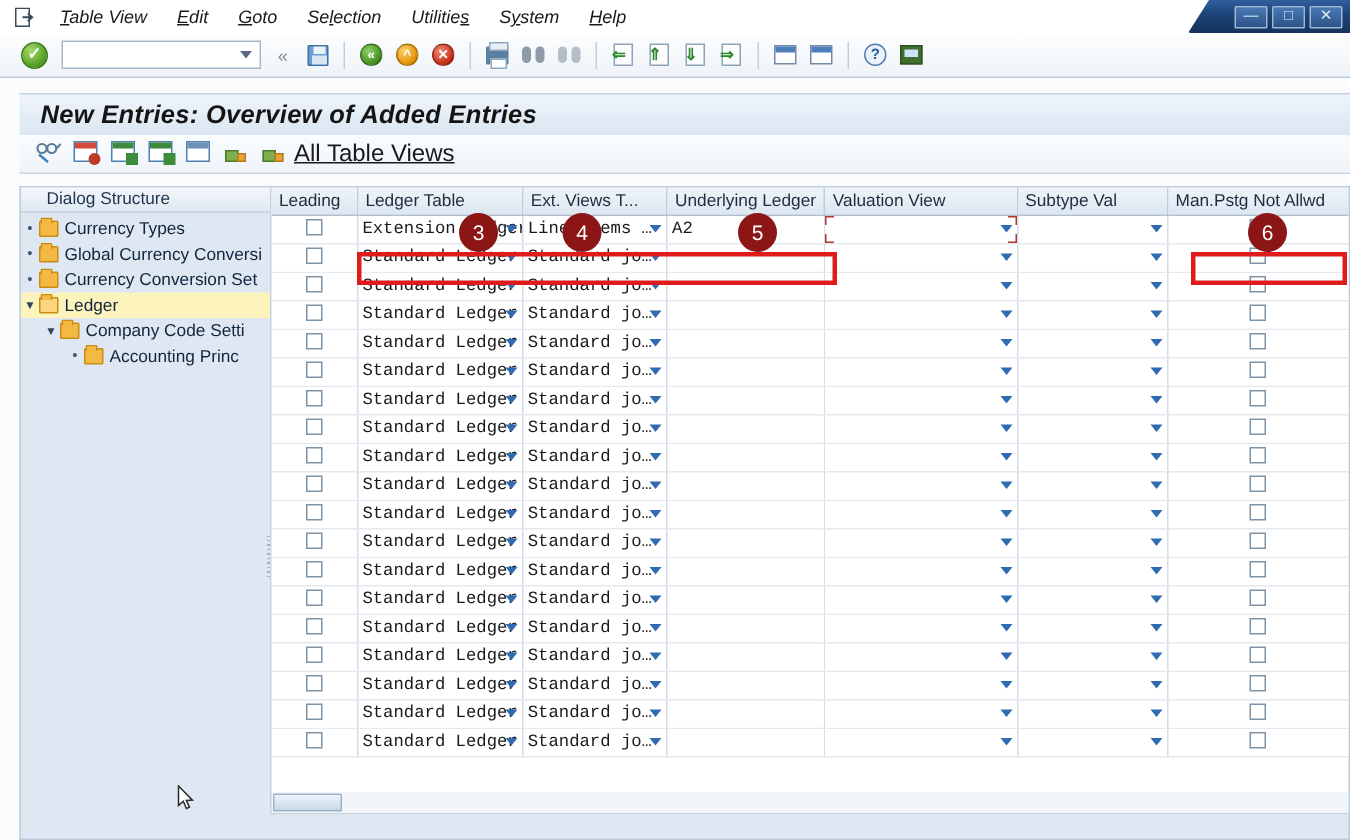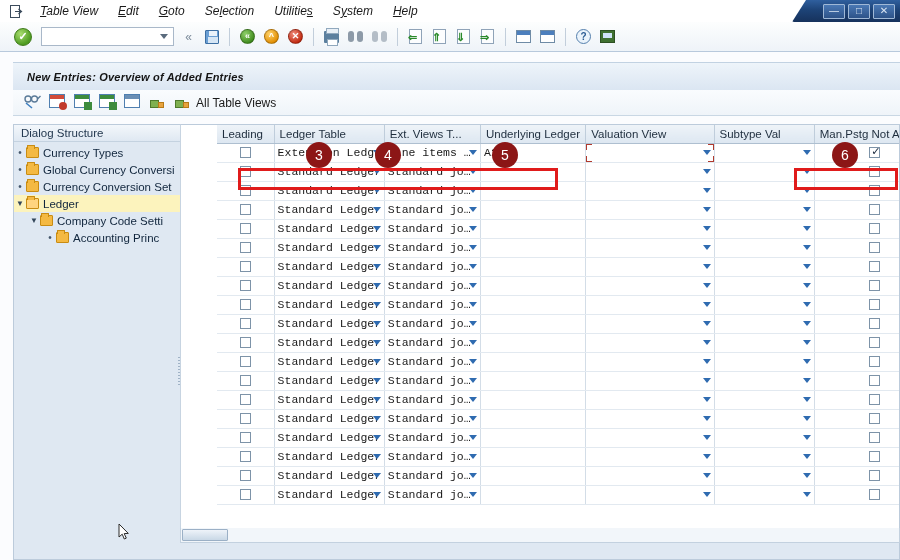--- a/index.html
+++ b/index.html
@@ -104,21 +104,21 @@
   .ico-mon:before{content:"";position:absolute;left:2px;top:2px;right:2px;bottom:4px;background:#cfe3f7;}
 
   
   .screen-title-wrap {
     position: absolute; top: 62px; left: 13px; width: 887px; height: 28px;
     background: linear-gradient(180deg,#eef4fa 0%, #dbe6f2 100%);
     border-top: 1px solid #c2d2e2;
     display: flex; align-items: center; padding-left: 14px;
   }
   .screen-title {
-    font-size: 11px; font-weight: bold; font-style: italic; color: #141414;
+    font-size: 17px; font-weight: bold; font-style: italic; color: #141414;
     letter-spacing: .2px;
   }
 
   
   .apptoolbar {
     position: absolute; top: 90px; left: 13px; width: 887px; height: 26px;
     background: linear-gradient(180deg,#fafcfe 0%, #eff4f9 100%);
     border-bottom: 1px solid #c9d7e4;
     display: flex; align-items: center; padding-left: 11px; gap: 7px;
   }
@@ -126,31 +126,31 @@
   .at-glasses { font-size: 13px; color: #5c7a95; line-height:1; }
   .at-tbl { width: 16px; height: 14px; border: 1px solid #4f7fb0; background: #fff; position: relative; }
   .at-tbl:before { content:""; position:absolute; left:0; top:0; right:0; height:4px; background:#d24b3a; }
   .at-tbl.g:before { background:#3d8b3d; }
   .at-tbl.gr:before { background:#6b8fb5; }
   .at-tbl em { position:absolute; right:-3px; bottom:-3px; width:8px; height:8px; border-radius:50%; background:#c0392b; font-style:normal; }
   .at-tbl.g em { background:#3d8b3d; border-radius:0; }
   .at-lock { width:15px;height:14px;position:relative; }
   .at-lock i { position:absolute;left:1px;bottom:0;width:9px;height:8px;background:#7fb04f;border:1px solid #4f7a2b;font-style:normal; }
   .at-lock b { position:absolute;right:0;bottom:0;width:6px;height:6px;background:#e8a33d;border:1px solid #b77a17; }
-  .at-label { font-size: 12px; color: #1a1a1a; margin-left: -3px; }
+  .at-label { font-size: 16px; color: #1a1a1a; margin-left: -3px; text-decoration: underline; }
 
   
   .leftpanel {
     position: absolute; top: 124px; left: 13px; width: 167px; height: 424px;
     background: #dfe8f2; border: 1px solid #bccbdb; border-right: none;
   }
   .ls-header {
     height: 17px; background: linear-gradient(180deg,#f3f7fb 0%,#dfe8f2 100%);
     border-bottom: 1px solid #c4d2e0;
-    display: flex; align-items: center; padding-left: 7px;
+    display: flex; align-items: center; padding-left: 17px;
     font-size: 11.5px; color: #23384f;
   }
   .tree { padding-top: 2px; font-size: 11.5px; color: #11263d; }
   .tnode {
     height: 17px; display: flex; align-items: center; white-space: nowrap;
     overflow: hidden; padding-right: 2px;
   }
   .tnode.sel { background: #fcf3bd; }
   .tnode .bullet { width: 12px; text-align: center; color: #44566b; font-size: 10px; }
   .tnode .twist { width: 12px; text-align: center; color: #33465a; font-size: 8px; }
@@ -167,21 +167,20 @@
     position: absolute; right: -1px; top: 232px; width: 3px; height: 28px;
     background: repeating-linear-gradient(180deg,#9fb2c6 0 1px,transparent 1px 3px);
   }
   .cursor { position: absolute; left: 104px; top: 398px; width: 12px; height: 18px; }
 
   
   .tablewrap {
     position: absolute; top: 124px; left: 180px; width: 720px; height: 424px;
     background: #fff; border: 1px solid #bccbdb; border-left: 1px solid #c7d4e1;
     overflow: hidden;
-    padding-left: 36px;
   }
   table.grid { border-collapse: collapse; width: 719px; table-layout: fixed; }
   table.grid th {
     height: 18px; background: linear-gradient(180deg,#eef3f8 0%,#dde7f1 100%);
     border-right: 1px solid #bfcddb; border-bottom: 1px solid #aebfd0;
     font-size: 11.5px; font-weight: normal; color: #1e2d3d;
     text-align: left; padding-left: 5px; white-space: nowrap; overflow: hidden;
   }
   table.grid td {
     height: 19px; border-right: 1px solid #d3dde7; border-bottom: 1px solid #e2e9f0;

